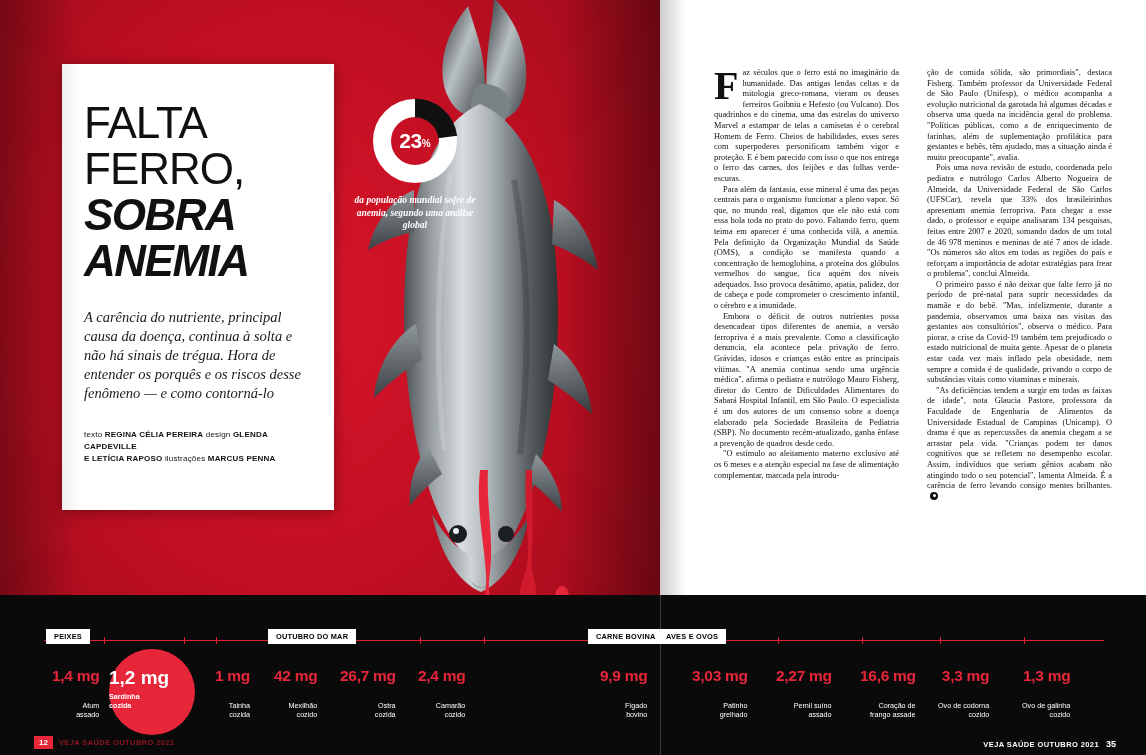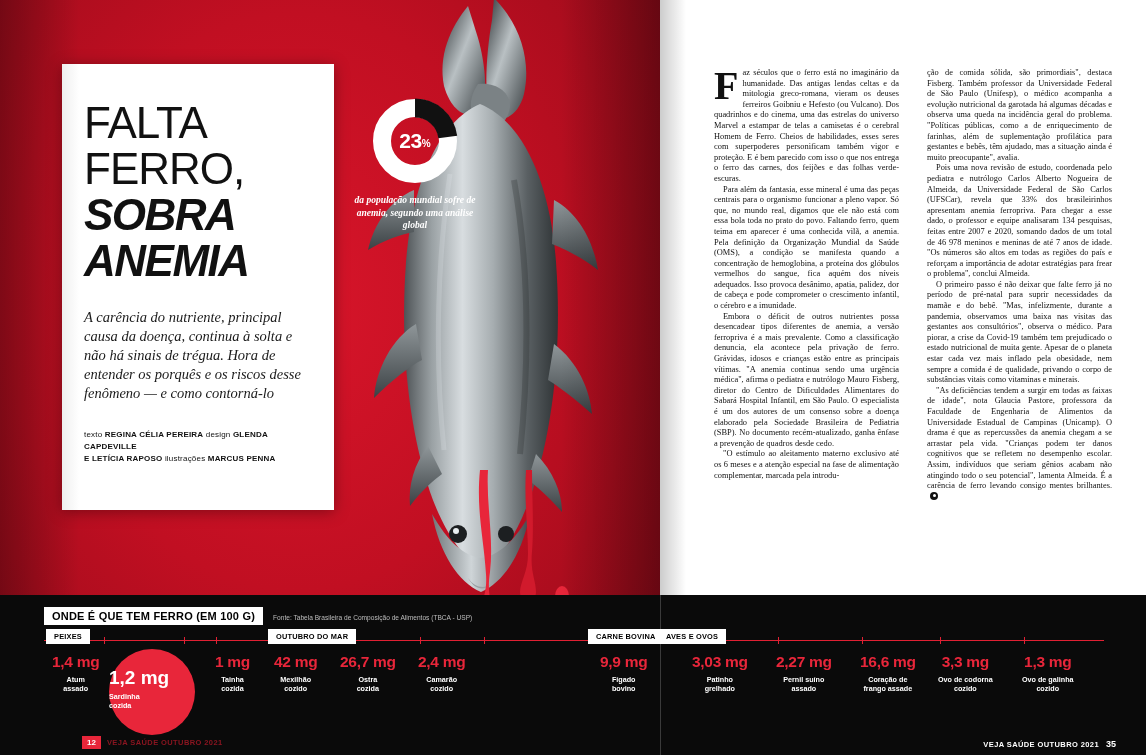--- a/index.html
+++ b/index.html
@@ -105,28 +105,28 @@
   .bar-source{color:#bdbdbd;font-family:"Liberation Sans", sans-serif;font-size:6.6px;}
   .axis{position:absolute;left:44px;top:45px;width:1060px;height:1px;background:#e12033;}
   .tick{position:absolute;top:-3px;width:1px;height:7px;background:#e12033;}
 
   .cat{
     position:absolute;top:34px;background:#fff;color:#000;
     font-family:"Liberation Sans", sans-serif;font-weight:700;font-size:7.4px;
     padding:3px 8px;letter-spacing:.2px;
   }
 
-  .item{position:absolute;top:58px;text-align:center;}
+  .item{position:absolute;top:72px;text-align:right;}
   .item .val{
     font-family:"Liberation Sans", sans-serif;font-weight:700;font-size:15.5px;color:#e8263a;
     letter-spacing:-.3px;white-space:nowrap;
   }
   .item .nm{
-    font-family:"Liberation Sans", sans-serif;font-weight:700;font-size:7.2px;color:#fff;
-    line-height:9px;margin-top:4px;white-space:pre-line;
+    font-family:"Liberation Sans", sans-serif;font-weight:400;font-size:7.2px;color:#fff;
+    line-height:9px;margin-top:16px;white-space:pre-line;
   }
   .highlight{
     position:absolute;left:109px;top:54px;width:86px;height:86px;border-radius:50%;
     background:#e8263a;text-align:left;box-sizing:border-box;padding-top:18px;
   }
   .highlight .val{color:#fff;font-size:19px;font-family:"Liberation Sans", sans-serif;font-weight:700;}
   .highlight .nm{color:#fff;font-size:7.2px;line-height:9px;margin-top:3px;
     font-family:"Liberation Sans", sans-serif;font-weight:700;white-space:pre-line;}
 
   
@@ -239,21 +239,21 @@
           <circle cx="43" cy="43" r="33" fill="none" stroke="#111111" stroke-width="19" stroke-dasharray="47.7 159.6" transform="rotate(-90 43 43)"></circle>
         </svg>
         <div class="donut-label">
           <span class="num">23</span>
             <span class="pct">%</span>
         </div>
       </div>
       <div class="donut-cap">da população mundial sofre de anemia, segundo uma análise global</div>
     </div>
 
-    <div class="folio-left" style="z-index:5;margin-left:48px;">
+    <div class="folio-left" style="z-index:5;">
       <span class="folio-num">12</span>
       <span class="folio-txt">VEJA SAÚDE  OUTUBRO 2021</span>
     </div>
   </div>
 
   <div class="right-page"></div>
 
   <div class="cols">
     <div class="col c1">
       <p class="first"><span class="dropcap">F</span><span>az séculos que o ferro está no imaginário da humanidade. Das antigas lendas celtas e da mitologia greco-romana, vieram os deuses ferreiros Goibniu e Hefesto (ou Vulcano). Dos quadrinhos e do cinema, uma das estrelas do universo Marvel a estampar de telas a camisetas é o cerebral Homem de Ferro. Cheios de habilidades, esses seres com superpoderes personificam também vigor e proteção. E é bem parecido com isso o que nos entrega o ferro das carnes, dos feijões e das folhas verde-escuras.</span></p>
@@ -265,24 +265,20 @@
       <p class="first">ção de comida sólida, são primordiais", destaca Fisberg. Também professor da Universidade Federal de São Paulo (Unifesp), o médico acompanha a evolução nutricional da garotada há algumas décadas e observa uma queda na incidência geral do problema. "Políticas públicas, como a de enriquecimento de farinhas, além de suplementação profilática para gestantes e bebês, têm ajudado, mas a situação ainda é muito preocupante", avalia.</p>
       <p>Pois uma nova revisão de estudo, coordenada pelo pediatra e nutrólogo Carlos Alberto Nogueira de Almeida, da Universidade Federal de São Carlos (UFSCar), revela que 33% dos brasileirinhos apresentam anemia ferropriva. Para chegar a esse dado, o professor e equipe analisaram 134 pesquisas, feitas entre 2007 e 2020, somando dados de um total de 46 978 meninos e meninas de até 7 anos de idade. "Os números são altos em todas as regiões do país e reforçam a importância de adotar estratégias para frear o problema", conclui Almeida.</p>
       <p>O primeiro passo é não deixar que falte ferro já no período de pré-natal para suprir necessidades da mamãe e do bebê. "Mas, infelizmente, durante a pandemia, observamos uma baixa nas visitas das gestantes aos consultórios", observa o médico. Para piorar, a crise da Covid-19 também tem prejudicado o estado nutricional de muita gente. Apesar de o planeta estar cada vez mais inflado pela obesidade, nem sempre a comida é de qualidade, privando o corpo de substâncias vitais como vitaminas e minerais.</p>
       <p><span>"As deficiências tendem a surgir em todas as faixas de idade", nota Glaucia Pastore, professora da Faculdade de Engenharia de Alimentos da Universidade Estadual de Campinas (Unicamp). O drama é que as repercussões da anemia chegam a se arrastar pela vida. "Crianças podem ter danos cognitivos que se refletem no desempenho escolar. Assim, indivíduos que seriam gênios acabam não atingindo todo o seu potencial", lamenta Almeida. É a carência de ferro levando consigo mentes brilhantes.</span><span class="endmark"></span></p>
     </div>
   </div>
 
   <div class="bottom">
     <div class="sep"></div>
 
-    <div class="bar-title-wrap">
-      <span class="bar-title">ONDE É QUE TEM FERRO (EM 100 G)</span>
-      <span class="bar-source">Fonte: Tabela Brasileira de Composição de Alimentos (TBCA - USP)</span>
-    </div>
 
     <div class="axis">
       <span class="tick" style="left:8px"></span>
         <span class="tick" style="left:60px"></span>
       <span class="tick" style="left:140px"></span>
         <span class="tick" style="left:172px"></span>
       <span class="tick" style="left:232px"></span>
         <span class="tick" style="left:300px"></span>
       <span class="tick" style="left:376px"></span>
         <span class="tick" style="left:440px"></span>

